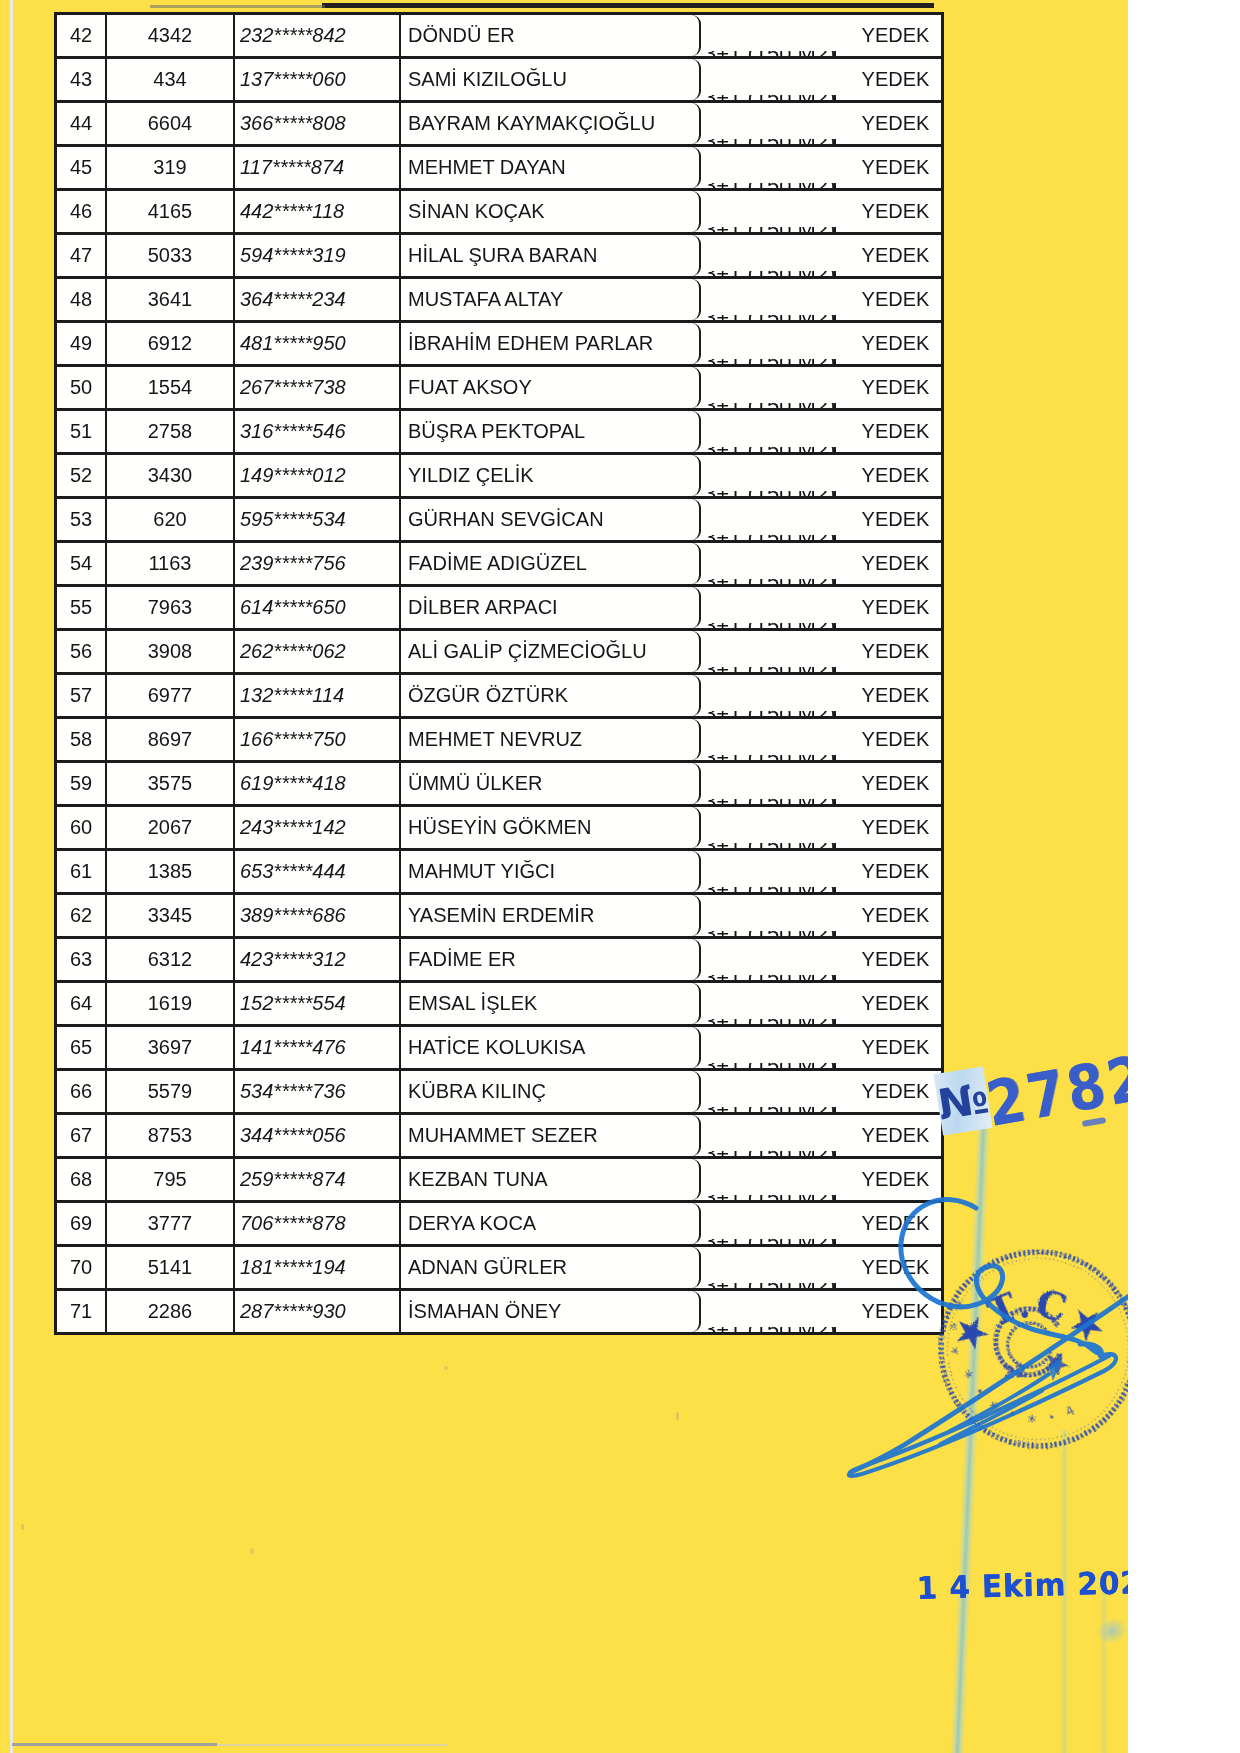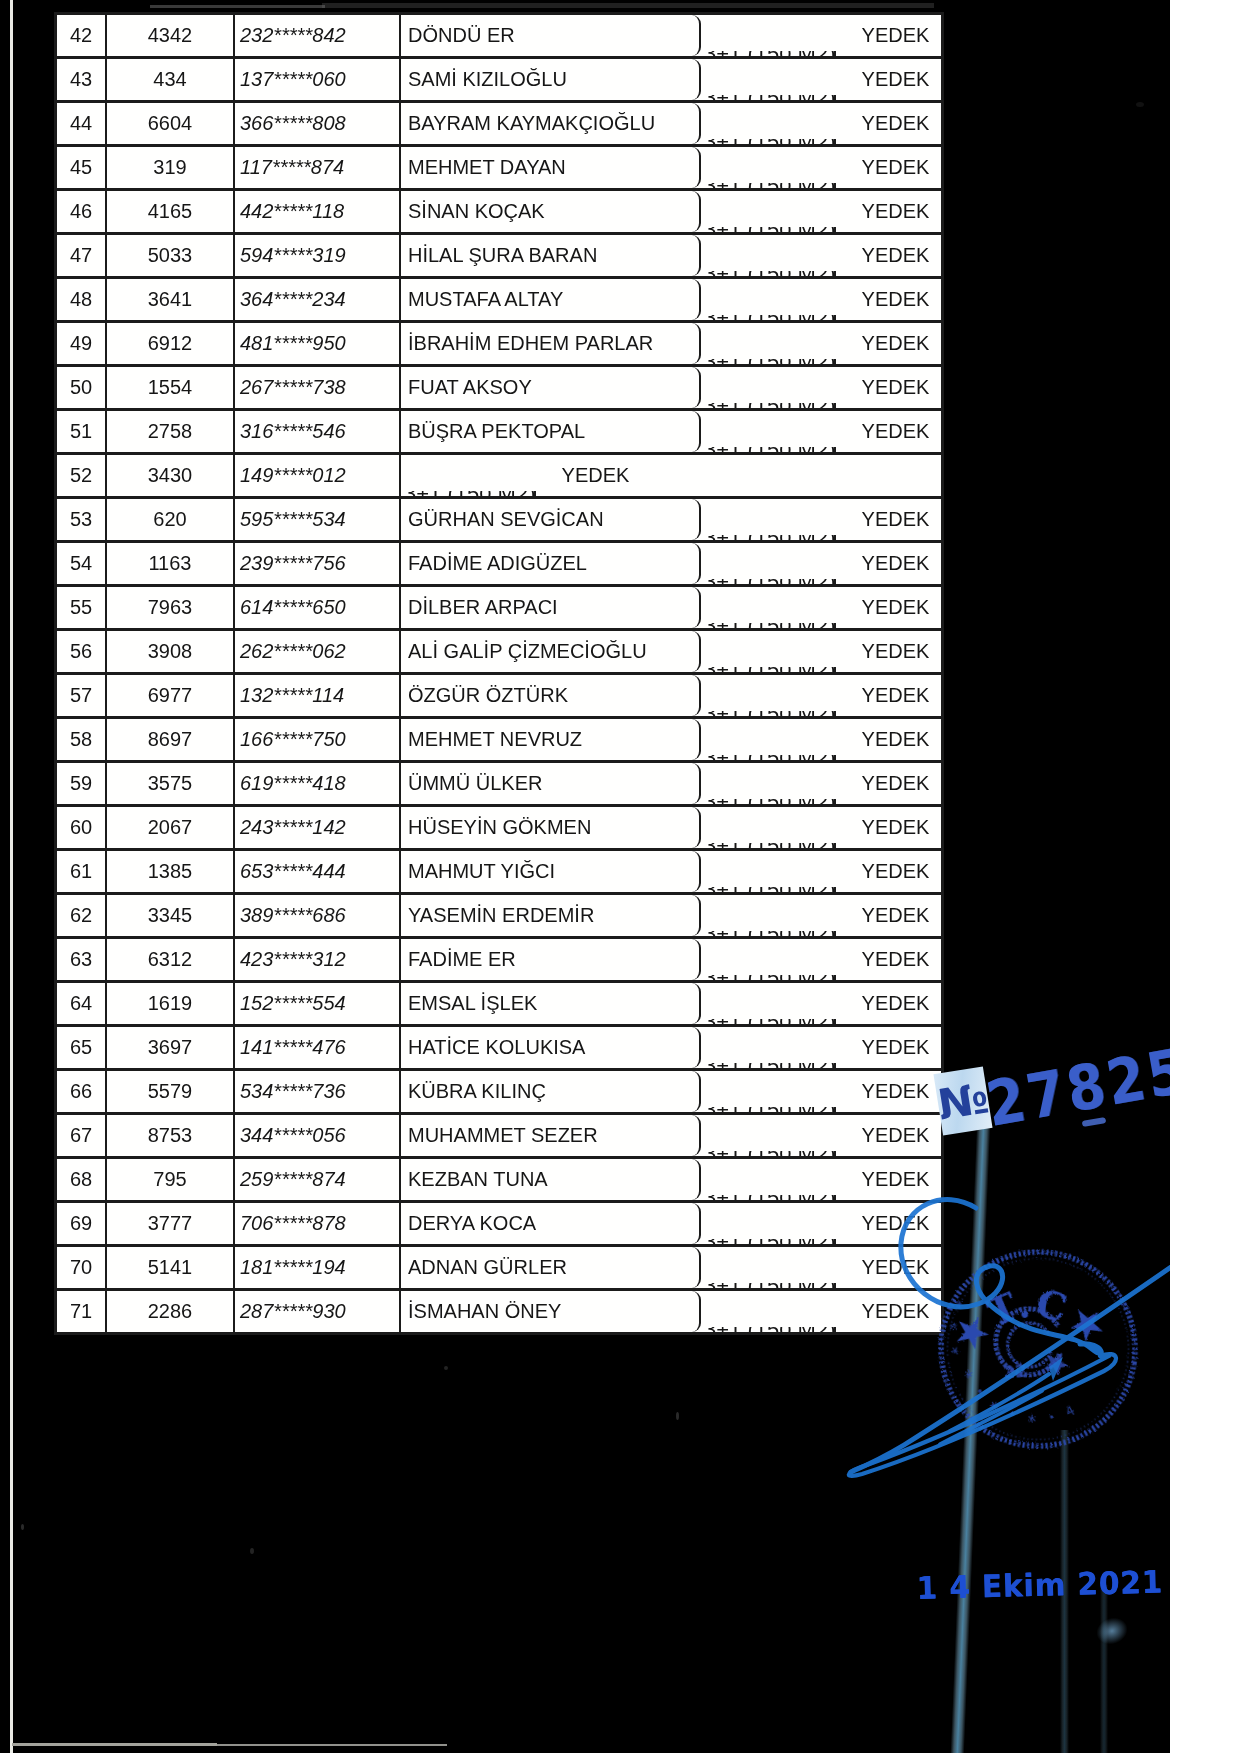--- a/index.html
+++ b/index.html
@@ -1,21 +1,20 @@
 <!DOCTYPE html>
 <html><head>
 <meta charset="utf-8">
 <style>
   html,body{margin:0;padding:0;}
   body{background:#ffffff;}
   .page{
     position:relative; width:1128px; height:1753px;
-    background:#000000; overflow:hidden;
+    background:#fde047; overflow:hidden;
     font-family:"Liberation Sans", sans-serif;
-    padding-left:42px;
   }
   
   .page-edge-left{position:absolute;left:10px;top:0;width:3px;height:1753px;background:#e9eae4;}
   .cut-line-strong{position:absolute;left:322px;top:3px;width:612px;height:5px;background:#202020;}
   .cut-line-faint{position:absolute;left:150px;top:5px;width:175px;height:3px;background:#6a6a6a;opacity:.55;}
   .bottom-line-dark{position:absolute;left:12px;top:1743px;width:205px;height:3px;background:#a3a39c;}
   .bottom-line-faint{position:absolute;left:217px;top:1744px;width:230px;height:2px;background:#cfcfc8;opacity:.7;}
   .speck{position:absolute;background:#8b8b8b;border-radius:50%;}
   
   .lottery-table{
@@ -177,20 +176,21 @@
         <div class="t-cell c1">2758</div>
         <div class="t-cell c2">316*****546</div>
         <div class="t-cell c3">BÜŞRA PEKTOPAL</div>
         <div class="t-cell c4">3+1 (150 M2)</div>
         <div class="t-cell c5">YEDEK</div>
       </div>
       <div class="t-row">
         <div class="t-cell c0">52</div>
         <div class="t-cell c1">3430</div>
         <div class="t-cell c2">149*****012</div>
+        <div class="t-cell c3">YILDIZ ÇELİK</div>
         <div class="t-cell c4">3+1 (150 M2)</div>
         <div class="t-cell c5">YEDEK</div>
       </div>
       <div class="t-row">
         <div class="t-cell c0">53</div>
         <div class="t-cell c1">620</div>
         <div class="t-cell c2">595*****534</div>
         <div class="t-cell c3">GÜRHAN SEVGİCAN</div>
         <div class="t-cell c4">3+1 (150 M2)</div>
         <div class="t-cell c5">YEDEK</div>

